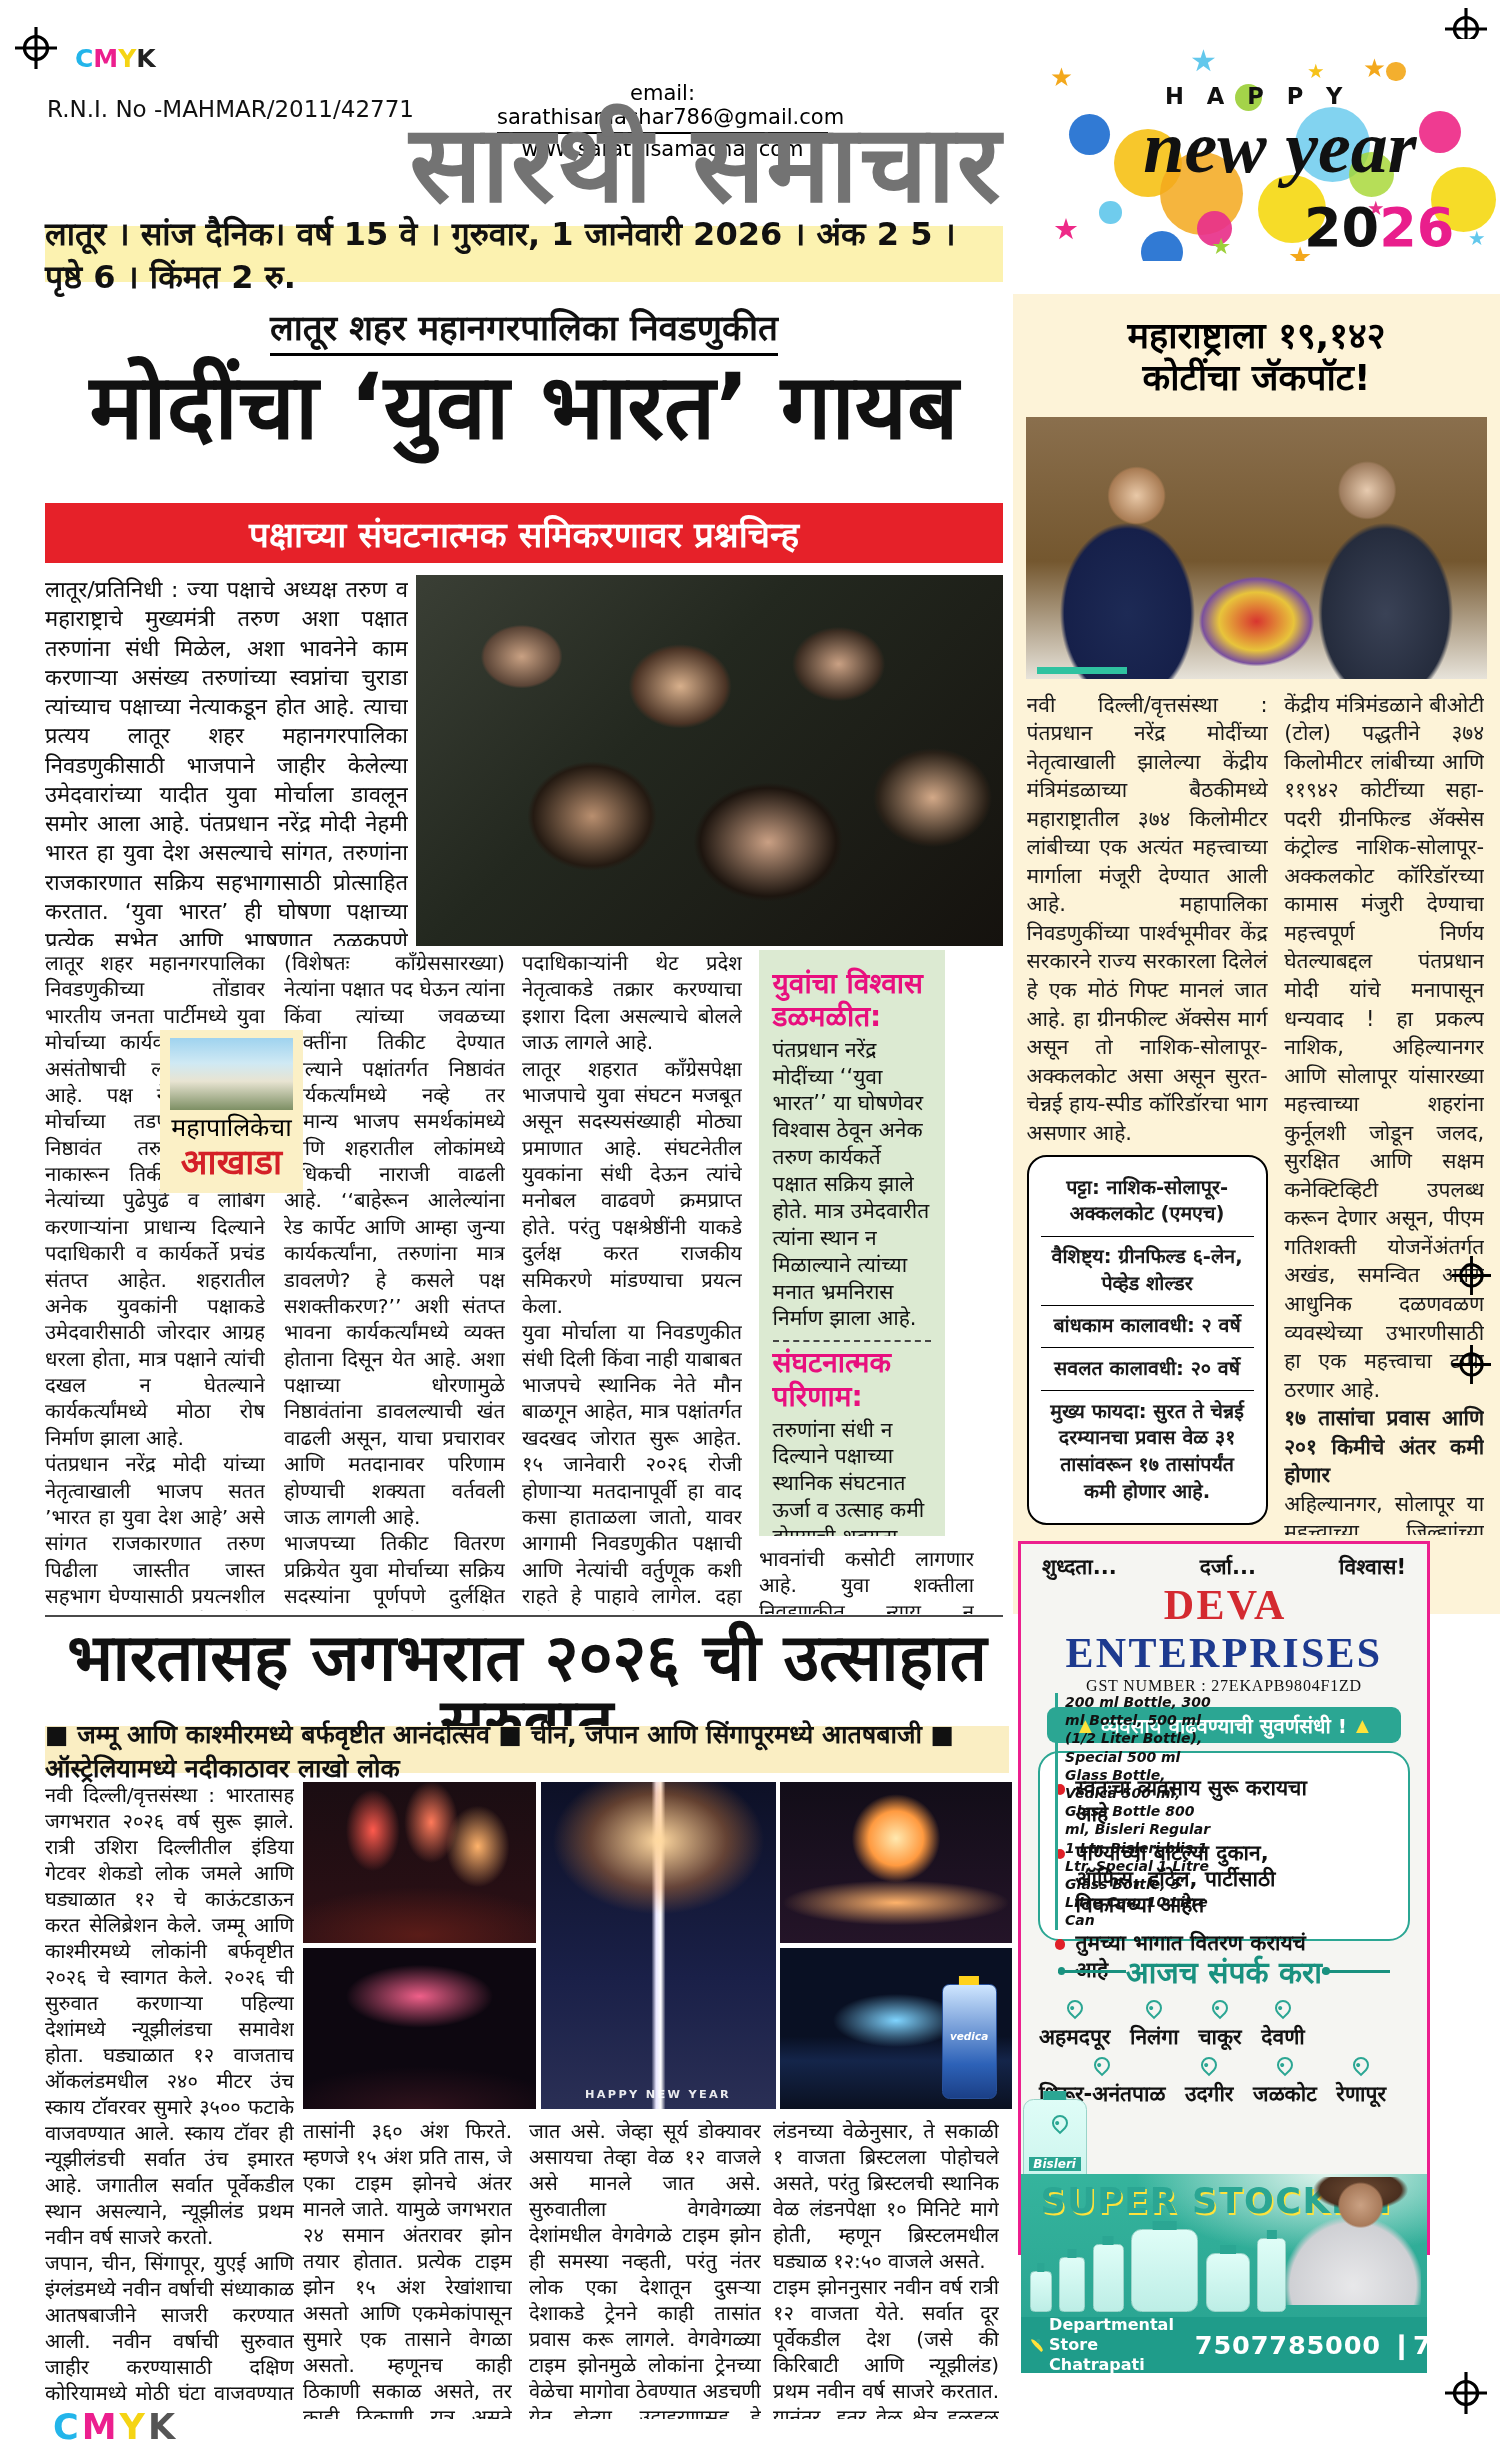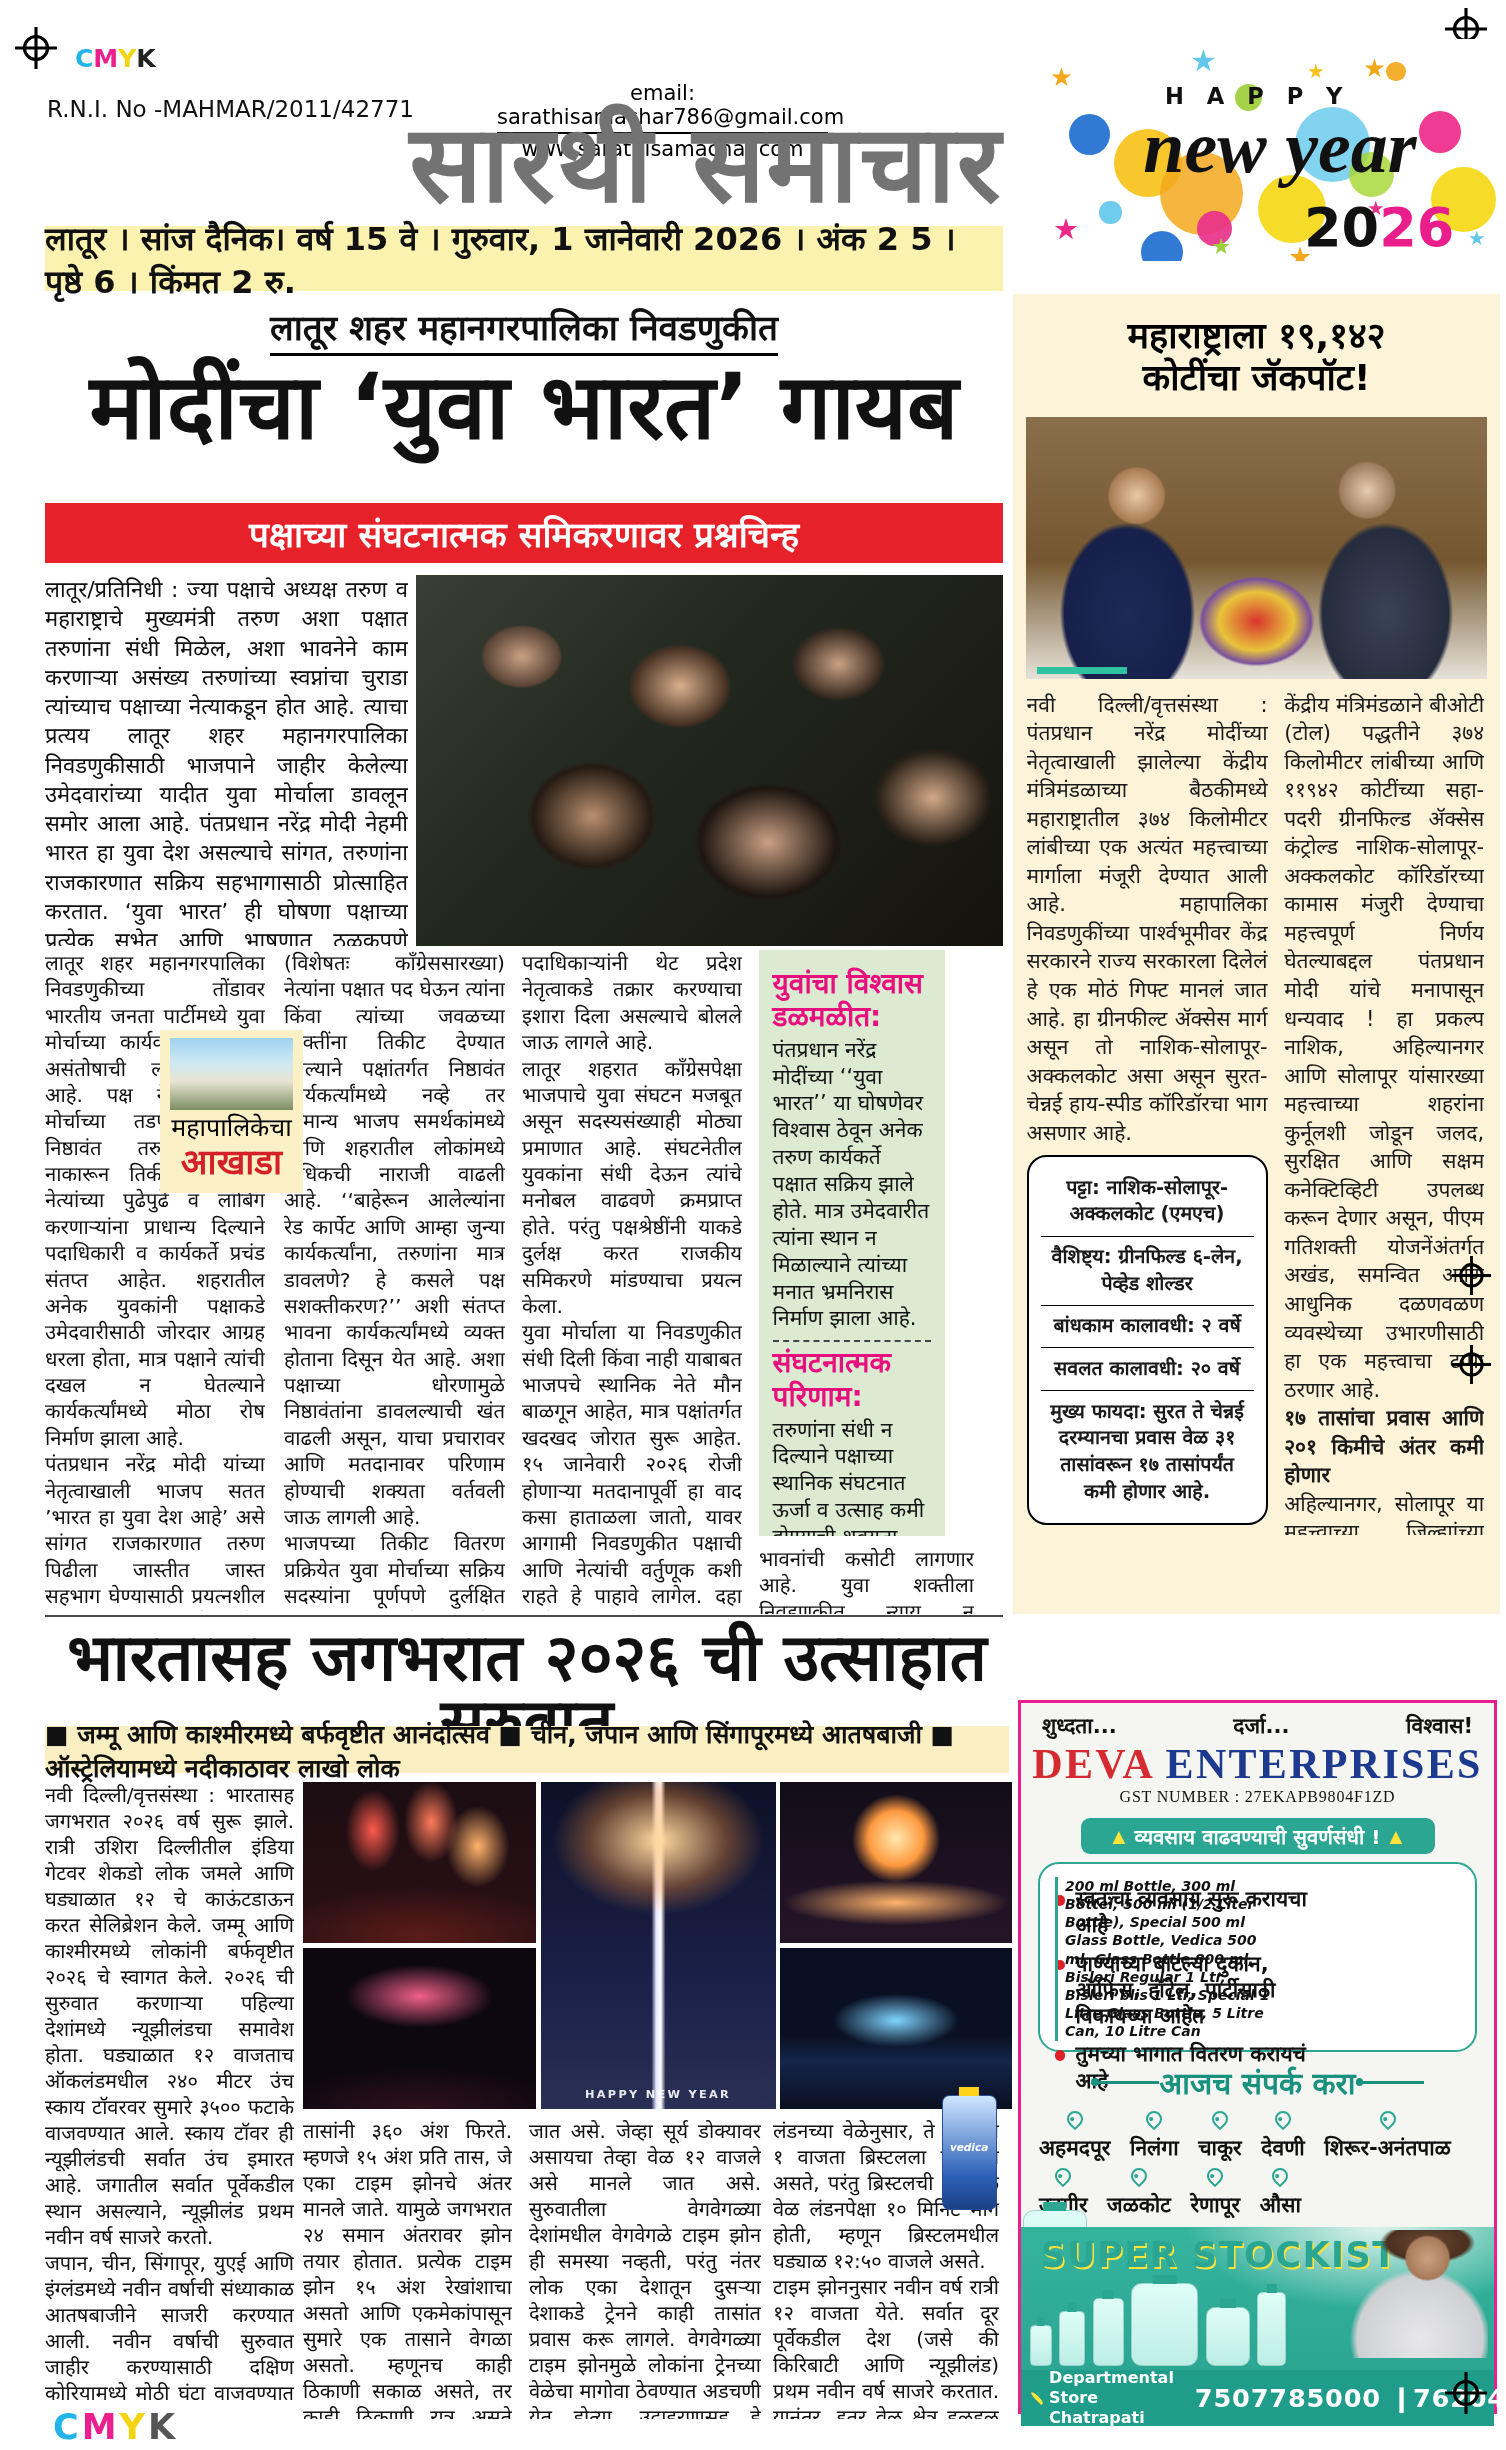--- a/index.html
+++ b/index.html
@@ -195,21 +195,21 @@
     <span class="star" style="left:44px;top:173px;color:#ee2a88;font-size:29px;">★</span>
     <span class="star" style="left:202px;top:194px;color:#9ccf3a;font-size:22.6px;">★</span>
     <span class="star" style="left:279px;top:202px;color:#f3a81c;font-size:27px;">★</span>
     <span class="star" style="left:358px;top:158px;color:#e8318a;font-size:19.6px;">★</span>
     <span class="star" style="left:459px;top:188px;color:#63c8ec;font-size:19.6px;">★</span>
     <div class="abs ctr" style="left:113px;top:44px;width:271px;font-size:22.6px;font-weight:bold;letter-spacing:7.5px;">H A P P Y</div>
     <div class="abs serif" style="left:90px;top:66px;width:362px;font-size:74px;font-style:italic;font-weight:bold;text-align:center;">new year</div>
     <div class="abs" style="left:295px;top:157px;font-size:54px;font-weight:bold;"><span style="color:#111;">20</span><span style="color:#e91e8c;">26</span></div>
   </div>
 
-  <div class="abs datestrip" style="left:45px;top:226px;width:958px;height:65px;font-size:32px;">लातूर । सांज दैनिक। वर्ष 15 वे । गुरुवार, 1 जानेवारी 2026 । अंक 2 5 । पृष्ठे 6 । किंमत 2 रु.</div>
+  <div class="abs datestrip" style="left:45px;top:226px;width:958px;height:56px;font-size:32px;">लातूर । सांज दैनिक। वर्ष 15 वे । गुरुवार, 1 जानेवारी 2026 । अंक 2 5 । पृष्ठे 6 । किंमत 2 रु.</div>
 
   <div class="abs ctr kicker" style="left:45px;top:303px;width:958px;font-size:35px;font-weight:bold;"><span>लातूर शहर महानगरपालिका निवडणुकीत</span></div>
   <div class="abs ctr mainhead" style="left:45px;top:360px;width:958px;font-size:90px;">मोदींचा ‘युवा भारत’ गायब</div>
   <div class="abs redbanner" style="left:45px;top:503px;width:958px;height:60px;font-size:35px;">पक्षाच्या संघटनात्मक समिकरणावर प्रश्नचिन्ह</div>
 
   <div class="abs bodytxt lead just clip" style="left:45px;top:575px;width:363px;height:371px;">लातूर/प्रतिनिधी : ज्या पक्षाचे अध्यक्ष तरुण व महाराष्ट्राचे मुख्यमंत्री तरुण अशा पक्षात तरुणांना संधी मिळेल, अशा भावनेने काम करणाऱ्या असंख्य तरुणांच्या स्वप्नांचा चुराडा त्यांच्याच पक्षाच्या नेत्याकडून होत आहे. त्याचा प्रत्यय लातूर शहर महानगरपालिका निवडणुकीसाठी भाजपाने जाहीर केलेल्या उमेदवारांच्या यादीत युवा मोर्चाला डावलून समोर आला आहे. पंतप्रधान नरेंद्र मोदी नेहमी भारत हा युवा देश असल्याचे सांगत, तरुणांना राजकारणात सक्रिय सहभागासाठी प्रोत्साहित करतात. ‘युवा भारत’ ही घोषणा पक्षाच्या प्रत्येक सभेत आणि भाषणात ठळकपणे मांडली जाते. मात्र, लातूरमधील उमेदवार निवड प्रक्रियेत या घोषणेला फाटा दिल्याचे चित्र स्पष्टपणे दिसत आहे. शहरातील अनेक तरुण कार्यकर्त्यांनी उमेदवारीची मागणी केली होती. युवा मोर्चात तडफदार, तुल्यबळ आणि संघटनात्मक कामगिरी करणारे कार्यकर्ते असूनही त्यांना संधी न दिल्याने पक्षातील तरुणांमध्ये तीव्र नाराजी व्यक्त होत आहे. या निर्णयामुळे भाजपाच्या ‘युवा सहभाग’ या संकल्पनेला विरोधाभास निर्माण झाला असून, पक्षात तरुणांचे भविष्य काय, हा प्रश्न आता ऐरणीवर आला आहे.</div>
   <div class="abs photo crowd" style="left:416px;top:575px;width:587px;height:371px;"></div>
 
   <div class="abs bodytxt just pre clip" style="left:45px;top:950px;width:220px;height:661px;">लातूर शहर महानगरपालिका निवडणुकीच्या तोंडावर भारतीय जनता पार्टीमध्ये युवा मोर्चाच्या कार्यकर्त्यांमध्ये तीव्र असंतोषाची लाट उसळली आहे. पक्ष नेतृत्वाने युवा मोर्चाच्या तडफदार आणि निष्ठावंत तरुणांना संधी नाकारून तिकीट वितरणात नेत्यांच्या पुढेपुढे व लॉबिंग करणाऱ्यांना प्राधान्य दिल्याने पदाधिकारी व कार्यकर्ते प्रचंड संतप्त आहेत. शहरातील अनेक युवकांनी पक्षाकडे उमेदवारीसाठी जोरदार आग्रह धरला होता, मात्र पक्षाने त्यांची दखल न घेतल्याने कार्यकर्त्यांमध्ये मोठा रोष निर्माण झाला आहे.
 पंतप्रधान नरेंद्र मोदी यांच्या नेतृत्वाखाली भाजप सतत ’भारत हा युवा देश आहे’ असे सांगत राजकारणात तरुण पिढीला जास्तीत जास्त सहभाग घेण्यासाठी प्रयत्नशील असल्याचा दावा करतो. राष्ट्रीय पातळीवर युवा मोर्चाला बळकटी देण्यासाठी आणि लोकशाही मजबूत करण्यासाठी युवा शक्तीला प्राधान्य देण्याची संकल्पना पक्ष जोरदारपणे मांडतो. मात्र, लातूर महानगरपालिका निवडणुकीत भाजप पक्ष नेतृत्वाने या संकल्पनेचा काडीमोड घेतल्याचे दिसून येत आहे. युवा मोर्चात अनेक तुल्यबळ, मेहनती आणि तडफदार तरुण असतानाही त्यांना संधी नाकारली गेली.
@@ -299,21 +299,21 @@
     <div class="fw fw-crowd" style="grid-column:1;grid-row:2;"></div>
     <div class="fw fw-city" style="grid-column:3;grid-row:2;"></div>
   </div>
 
   <div class="abs bodytxt just pre clip" style="left:303px;top:2118px;width:209px;height:301px;font-size:20px;">तासांनी ३६० अंश फिरते. म्हणजे १५ अंश प्रति तास, जे एका टाइम झोनचे अंतर मानले जाते. यामुळे जगभरात २४ समान अंतरावर झोन तयार होतात. प्रत्येक टाइम झोन १५ अंश रेखांशाचा असतो आणि एकमेकांपासून सुमारे एक तासाने वेगळा असतो. म्हणूनच काही ठिकाणी सकाळ असते, तर काही ठिकाणी रात्र असते आणि काही ठिकाणी नवीन वर्ष लवकर येते आणि काही ठिकाणी नंतर येते. कोणत्या देशात तारीख कधी बदलते हे टाइम झोन ठरवतात.
 १६व्या शतकात घड्याळाचा शोध लागला होता, परंतु १८ व्या शतकापर्यंत सूर्याच्या स्थितीनुसार नवीन वर्ष निश्चित केले</div>
   <div class="abs bodytxt just pre clip" style="left:529px;top:2118px;width:232px;height:301px;font-size:20px;">जात असे. जेव्हा सूर्य डोक्यावर असायचा तेव्हा वेळ १२ वाजले असे मानले जात असे. सुरुवातीला वेगवेगळ्या देशांमधील वेगवेगळे टाइम झोन ही समस्या नव्हती, परंतु नंतर लोक एका देशातून दुसऱ्या देशाकडे ट्रेनने काही तासांत प्रवास करू लागले. वेगवेगळ्या टाइम झोनमुळे लोकांना ट्रेनच्या वेळेचा मागोवा ठेवण्यात अडचणी येत होत्या. उदाहरणासह हे विचारात घ्या: १८४० च्या दशकात ब्रिटनमध्ये, जर एखाद्या व्यक्तीने सकाळी ८ वाजता लंडन सोडले आणि पश्चिमेला सुमारे १९० किमी अंतरावर असलेल्या ब्रिस्टलला प्रवास केला तर प्रवासाला अंदाजे ५ तास लागले असते.</div>
   <div class="abs bodytxt just pre clip" style="left:773px;top:2118px;width:226px;height:301px;font-size:20px;">लंडनच्या वेळेनुसार, ते सकाळी १ वाजता ब्रिस्टलला पोहोचले असते, परंतु ब्रिस्टलची स्थानिक वेळ लंडनपेक्षा १० मिनिटे मागे होती, म्हणून ब्रिस्टलमधील घड्याळ १२:५० वाजले असते.
 टाइम झोननुसार नवीन वर्ष रात्री १२ वाजता येते. सर्वात दूर पूर्वेकडील देश (जसे की किरिबाटी आणि न्यूझीलंड) प्रथम नवीन वर्ष साजरे करतात. यानंतर, इतर वेळ क्षेत्र हळूहळू येतात. न्यूझीलंडमध्ये नवीन वर्ष भारतापेक्षा ७.५ तास आधी आणि अमेरिकेत भारतापेक्षा ९.५ तास उशिरा सुरू होते. नवीन वर्षाची संध्याकाळची प्रक्रिया जगभरात अंदाजे २६ तास चालू राहते.</div>
 
-  <div class="abs adbox" style="left:1018px;top:1700px;width:479px;height:714px;box-sizing:border-box;">
+  <div class="abs adbox" style="left:1018px;top:1541px;width:412px;height:714px;box-sizing:border-box;">
     <div class="ad-tag">
       <span>शुध्दता...</span>
       <span>दर्जा...</span>
       <span>विश्वास!</span>
     </div>
     <div class="ctr ad-brand serif" style="margin-top:1.5px;">
       <span class="brand-red">DEVA</span>
       <span class="brand-blue">ENTERPRISES</span>
     </div>
     <div class="ctr ad-gst serif">GST NUMBER : 27EKAPB9804F1ZD</div>

